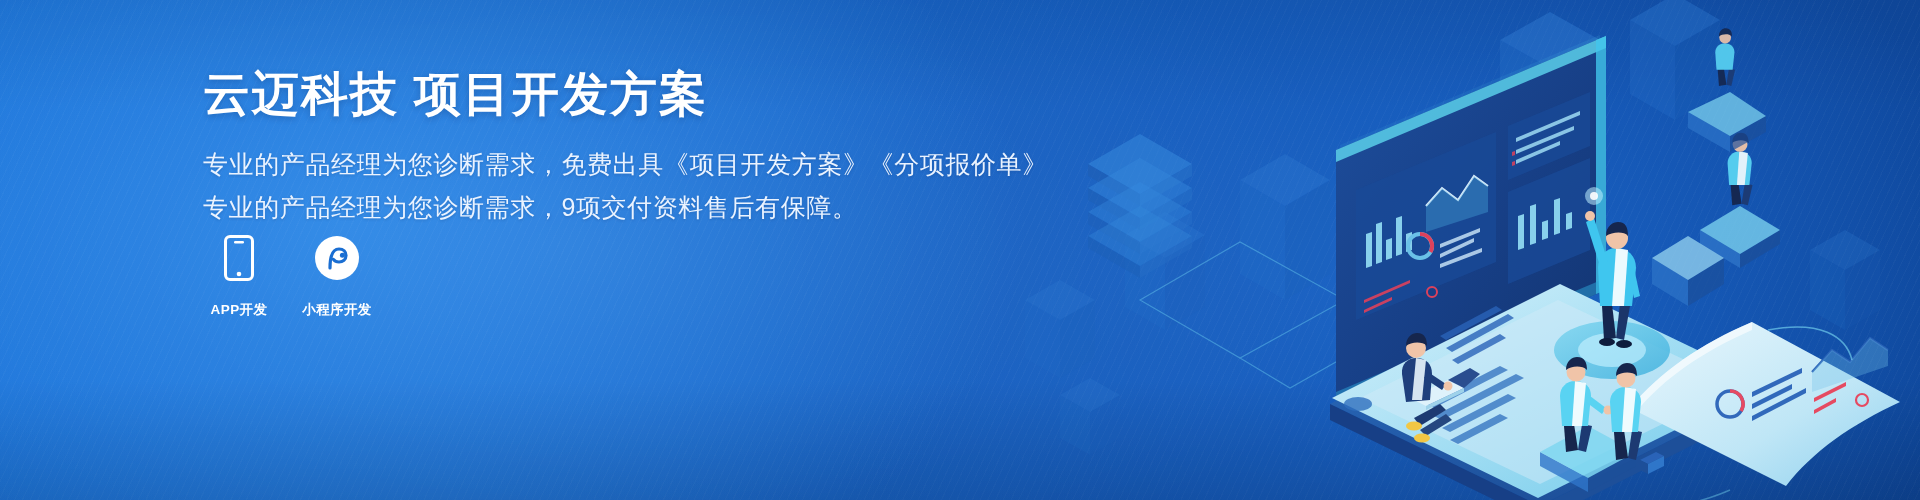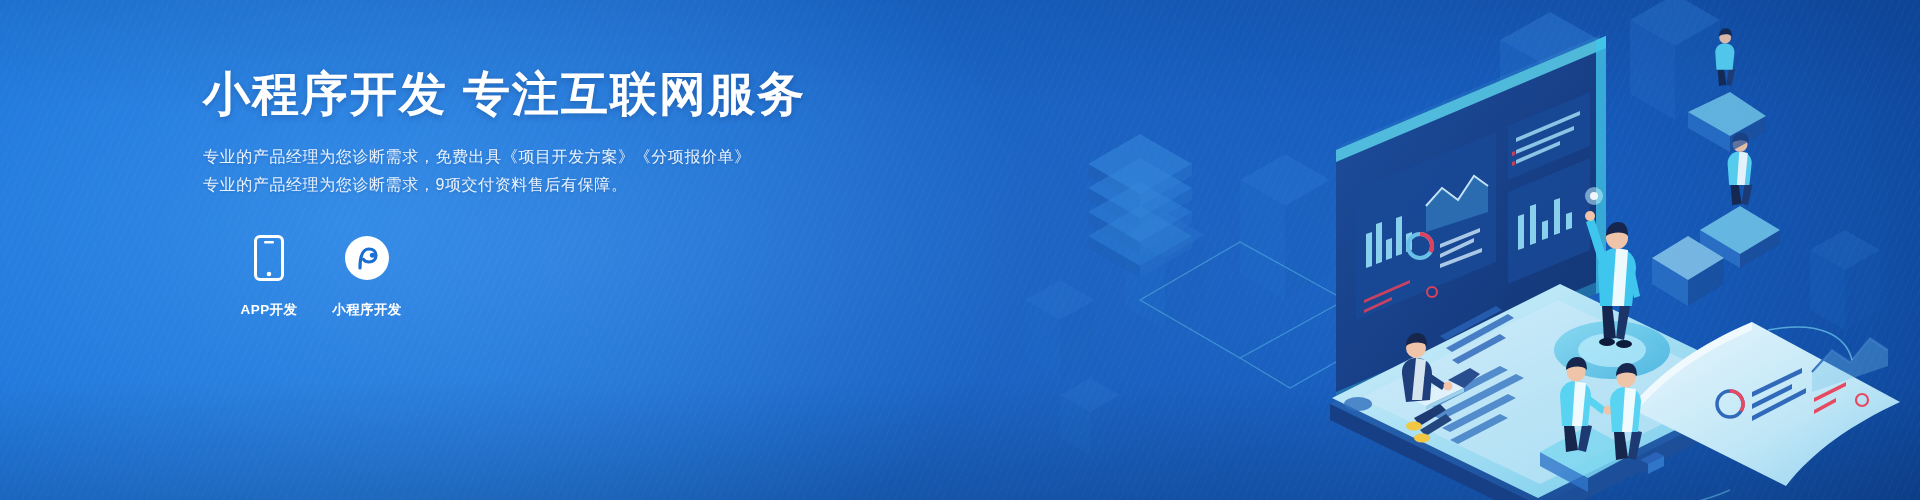--- a/index.html
+++ b/index.html
@@ -41,32 +41,32 @@
     font-weight:bold;
     color:#ffffff;
     letter-spacing:2px;
     line-height:1.18;
     white-space:nowrap;
     text-shadow:0 2px 6px rgba(0,20,60,0.22);
   }
 
   .sub { margin-top:22px; }
   .sub-line {
-    font-size:16px;
+    font-size:25px;
     color:#eaf3ff;
     line-height:1.72;
     letter-spacing:0.6px;
     white-space:nowrap;
     text-shadow:0 1px 3px rgba(0,20,60,0.18);
   }
 
   
   .icon-row {
     position:absolute; left:203px; top:232px;
-    display:flex; align-items:flex-start; z-index:6;margin-left:30px;
+    display:flex; align-items:flex-start; z-index:6;
   }
   .icon-item {
     display:flex; flex-direction:column; align-items:center;
     margin-right:26px;
   }
   .icon-box {
     width:72px; height:52px;
     display:flex; align-items:center; justify-content:center;
   }
   .icon-box svg { display:block; }
@@ -408,21 +408,21 @@
       </g>
 
       <path d="M828,330 C880,320 906,336 912,360" fill="none" stroke="#7fe0f6" stroke-width="1.6" opacity="0.6"></path>
       <path d="M600,506 C660,520 740,512 790,490" fill="none" stroke="#7fe0f6" stroke-width="1.4" opacity="0.4"></path>
     </svg>
   </div>
 
   <div class="vignette"></div>
 
   <div class="content">
-    <h1 class="headline">小程序开发 专注互联网服务</h1>
+    <h1 class="headline">云迈科技 项目开发方案</h1>
     <div class="sub">
       <div class="sub-line">专业的产品经理为您诊断需求，免费出具《项目开发方案》《分项报价单》</div>
       <div class="sub-line">专业的产品经理为您诊断需求，9项交付资料售后有保障。</div>
     </div>
   </div>
 
   <div class="icon-row">
 
     <div class="icon-item">
       <div class="icon-box">

